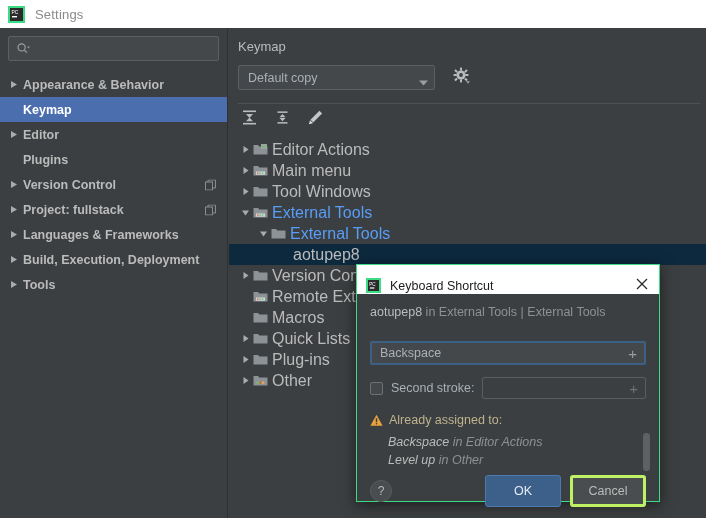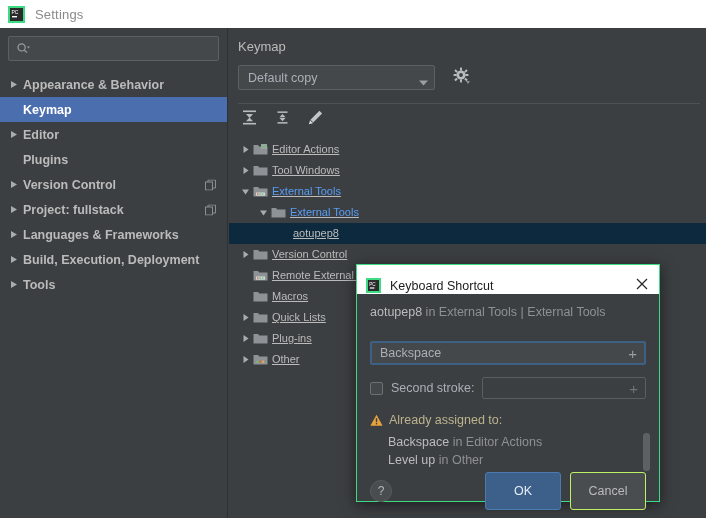--- a/index.html
+++ b/index.html
@@ -126,24 +126,23 @@
   .tool-btn {
     width: 21px; height: 21px;
     display: flex; align-items: center; justify-content: center;
   }
 
   
   .km-tree { margin-top: 5px; position: relative; }
   .km-row {
     height: 21px;
     display: flex; align-items: center;
-    font-size: 11px;
+    font-size: 16px;
     color: #bbbbbb;
     white-space: nowrap;
-    text-decoration: underline;
   }
   .km-row.selected { background: #0d293e; }
   .km-row .twisty {
     width: 13px; flex: 0 0 13px;
     display: flex; align-items: center; justify-content: center;
   }
   .km-row .folder {
     width: 17px; flex: 0 0 17px;
     display: flex; align-items: center; justify-content: center;
     margin-right: 3px;
@@ -225,21 +224,21 @@
   .second-field .plus { color: #6f7376; }
   .warn-block { margin-top: 14px; position: relative; }
   .warn-head {
     display: flex; align-items: center; gap: 6px;
     font-size: 12.5px; color: #c8a05a;
   }
   .warn-icon { width: 13px; height: 13px; flex: 0 0 13px; }
   .warn-head span { color: #bdb38e; }
   .warn-list {
     margin-top: 6px; padding-left: 18px;
-    height: 35px; overflow: hidden;
+    height: 35px; overflow: hidden; font-style: italic;
   }
   .warn-item {
     font-size: 12.5px; color: #8e9194;
     line-height: 18px; white-space: nowrap;
   }
   .warn-item b { color: #bbbbbb; font-weight: normal; }
   .warn-scroll {
     position: absolute; right: -4px; top: 20px;
     width: 7px; height: 38px;
     background: #5d6163; border-radius: 3px;
@@ -251,30 +250,30 @@
     position: relative;
   }
   .help-btn {
     width: 22px; height: 22px; border-radius: 50%;
     background: #4a4d4f; border: 1px solid #585b5d;
     display: flex; align-items: center; justify-content: center;
     color: #b4b7ba; font-size: 12px;
   }
   .btn-group { margin-left: auto; display: flex; gap: 9px; }
   .btn {
-    height: 38px; min-width: 76px;
+    height: 32px; min-width: 76px;
     border-radius: 3px;
     display: flex; align-items: center; justify-content: center;
     font-size: 12.5px;
   }
   .btn.primary {
     background: #3c608a; border: 1px solid #4c7ab0; color: #e7ecf2;
   }
   .btn.ghost {
-    background: #4a4d4f; border: 1px solid #bef264; color: #bbbbbb;
+    background: #4a4d4f; border: 3px solid #bef264; color: #bbbbbb;
   }
 </style>
 </head>
 <body>
 
 <div id="root">
 
   <div class="titlebar">
     <div class="pc-logo">
       <svg width="11" height="11" viewBox="0 0 11 11">
@@ -464,20 +463,37 @@
         <span class="folder">
           <svg width="15" height="13" viewBox="0 0 15 13">
             <path d="M0.5 2 H5 L6.3 3.4 H14.5 V11.5 H0.5 Z" fill="#8d9296"></path>
             <rect x="8" y="1" width="6" height="5" fill="#9ea3a7"></rect>
             <polyline points="8.5,5 10,3 11.5,4.3 13.5,1.5" fill="none" stroke="#6ec06e" stroke-width="1.1"></polyline>
           </svg>
         </span>
         <span class="km-label">Editor Actions</span>
       </div>
 
+      <div class="km-row" style="padding-left:10px">
+        <span class="twisty">
+          <svg width="8" height="9" viewBox="0 0 8 9">
+              <polygon points="1.5,1 6.5,4.5 1.5,8" fill="#a9acaf"></polygon>
+            </svg>
+        </span>
+        <span class="folder">
+          <svg width="15" height="13" viewBox="0 0 15 13">
+            <path d="M0.5 2 H5 L6.3 3.4 H14.5 V11.5 H0.5 Z" fill="#8d9296"></path>
+            <rect x="3" y="7.5" width="9" height="3.2" fill="#d4d7da"></rect>
+            <rect x="4" y="8.4" width="1.6" height="1.4" fill="#d86b4b"></rect>
+            <rect x="6.4" y="8.4" width="1.6" height="1.4" fill="#6ec06e"></rect>
+            <rect x="8.8" y="8.4" width="1.6" height="1.4" fill="#6ec06e"></rect>
+          </svg>
+        </span>
+        <span class="km-label">Main menu</span>
+      </div>
 
       <div class="km-row" style="padding-left:10px">
         <span class="twisty">
           <svg width="8" height="9" viewBox="0 0 8 9">
               <polygon points="1.5,1 6.5,4.5 1.5,8" fill="#a9acaf"></polygon>
             </svg>
         </span>
         <span class="folder">
           <svg width="15" height="13" viewBox="0 0 15 13">
             <path d="M0.5 2 H5 L6.3 3.4 H14.5 V11.5 H0.5 Z" fill="#8d9296"></path>

